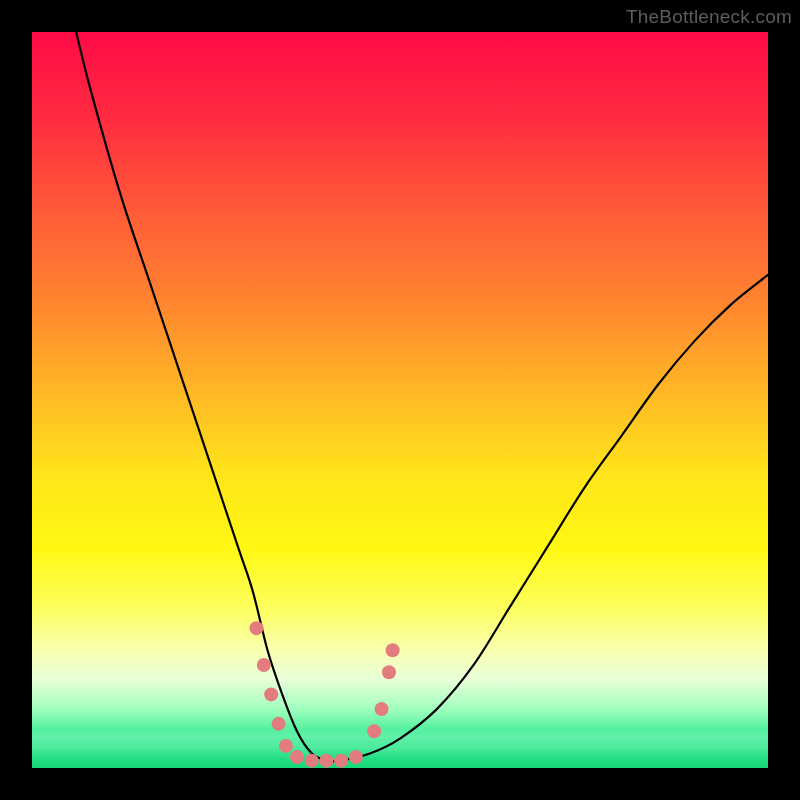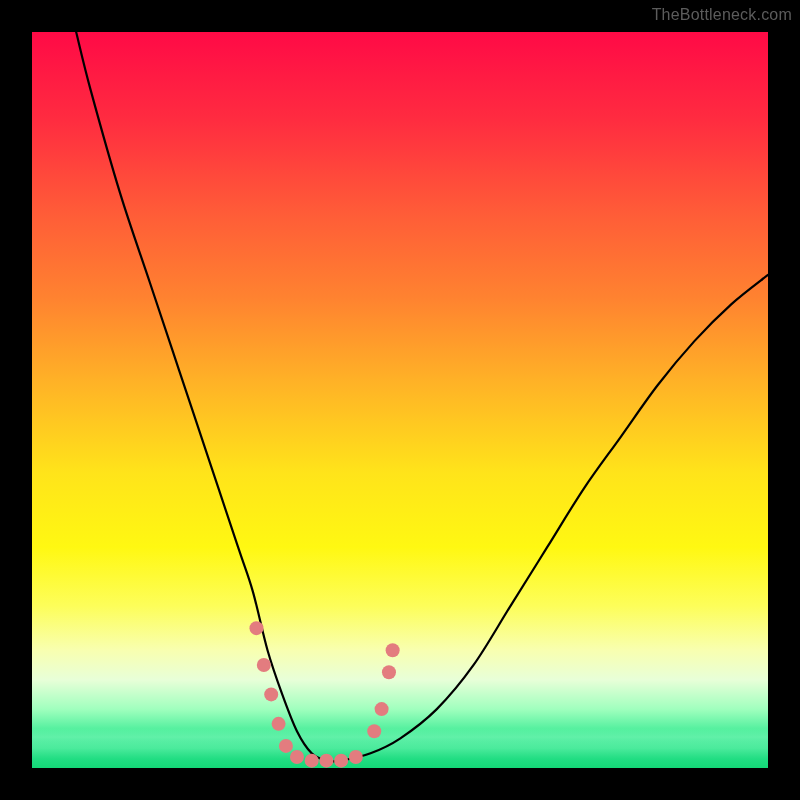--- a/index.html
+++ b/index.html
@@ -48,21 +48,21 @@
     position: absolute;
     left: 0; top: 0;
     width: 100%; height: 100%;
     pointer-events: none;
   }
   .watermark {
     position: absolute;
     top: 6px;
     right: 8px;
     font-family: Arial, Helvetica, sans-serif;
-    font-size: 16px;
+    font-size: 19px;
     color: #5c5c5c;
     letter-spacing: 0.2px;
   }
 </style>
 </head>
 <body>
 
 <div class="container">
   <div class="plot-area">
     <div class="gradient-tail"></div>

